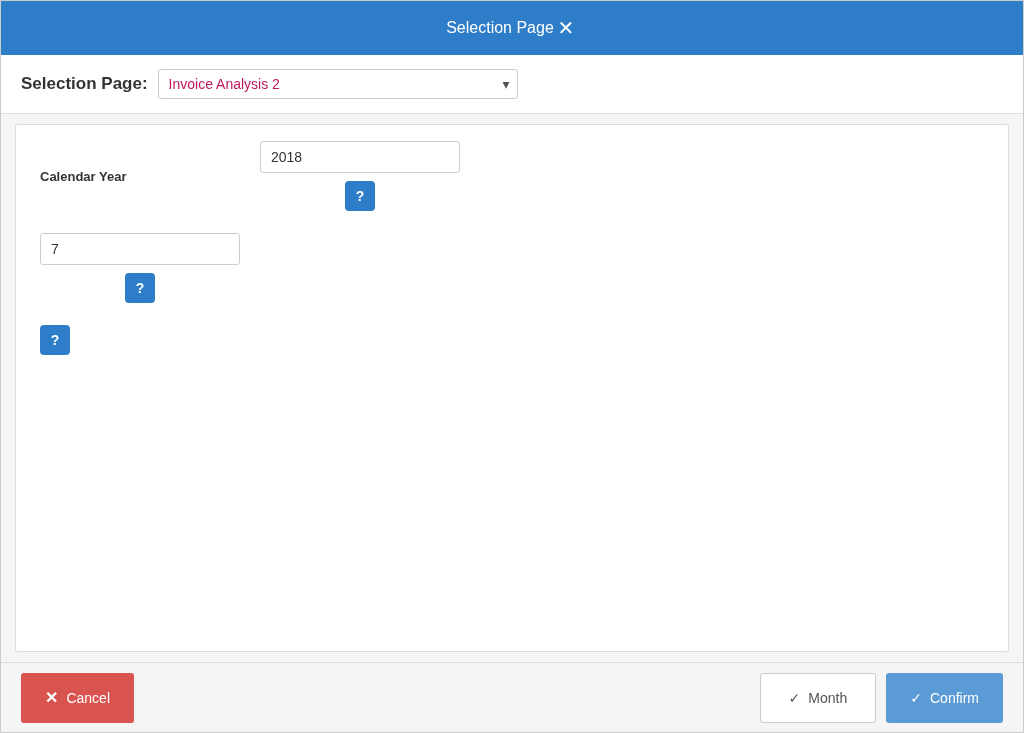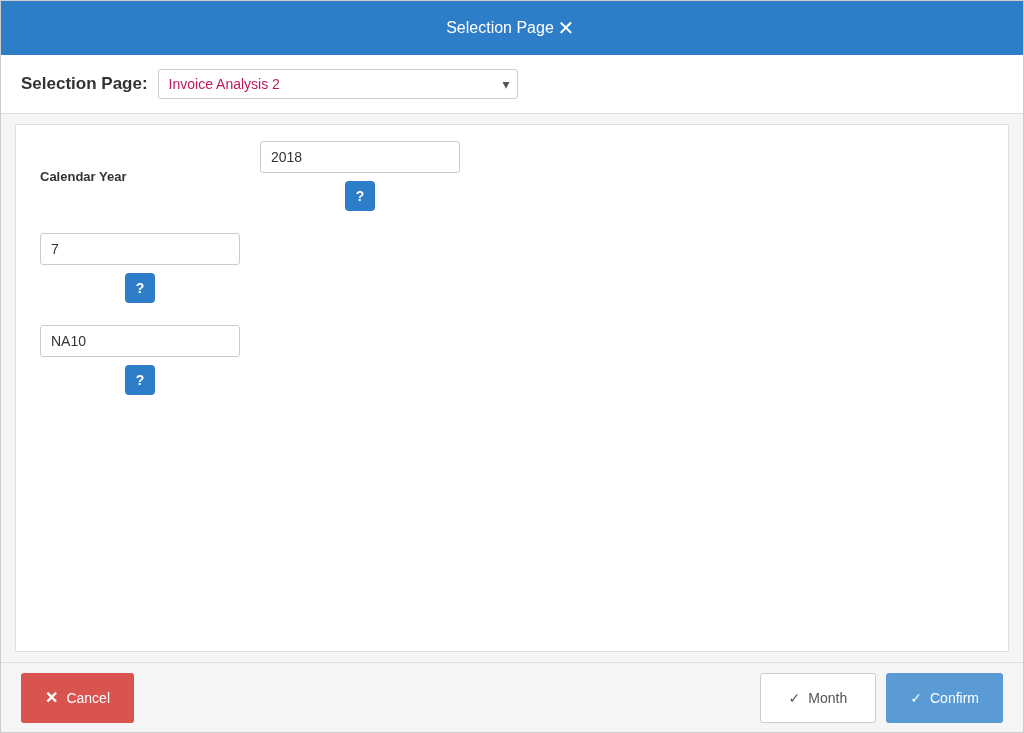--- a/index.html
+++ b/index.html
@@ -267,21 +267,20 @@
 
       <div class="form-row">
         <div class="form-input-group">
           <input type="text" class="form-input" value="7" style="">
           <button class="help-btn">?</button>
         </div>
       </div>
 
       <div class="form-row">
         <div class="form-input-group">
-          <input type="text" class="form-input" value="NA10" style="">
           <button class="help-btn">?</button>
         </div>
       </div>
 
     </div>
   </div>
 
   <div class="modal-footer">
     <button class="cancel-btn">
       <span class="x-icon">✕</span>

